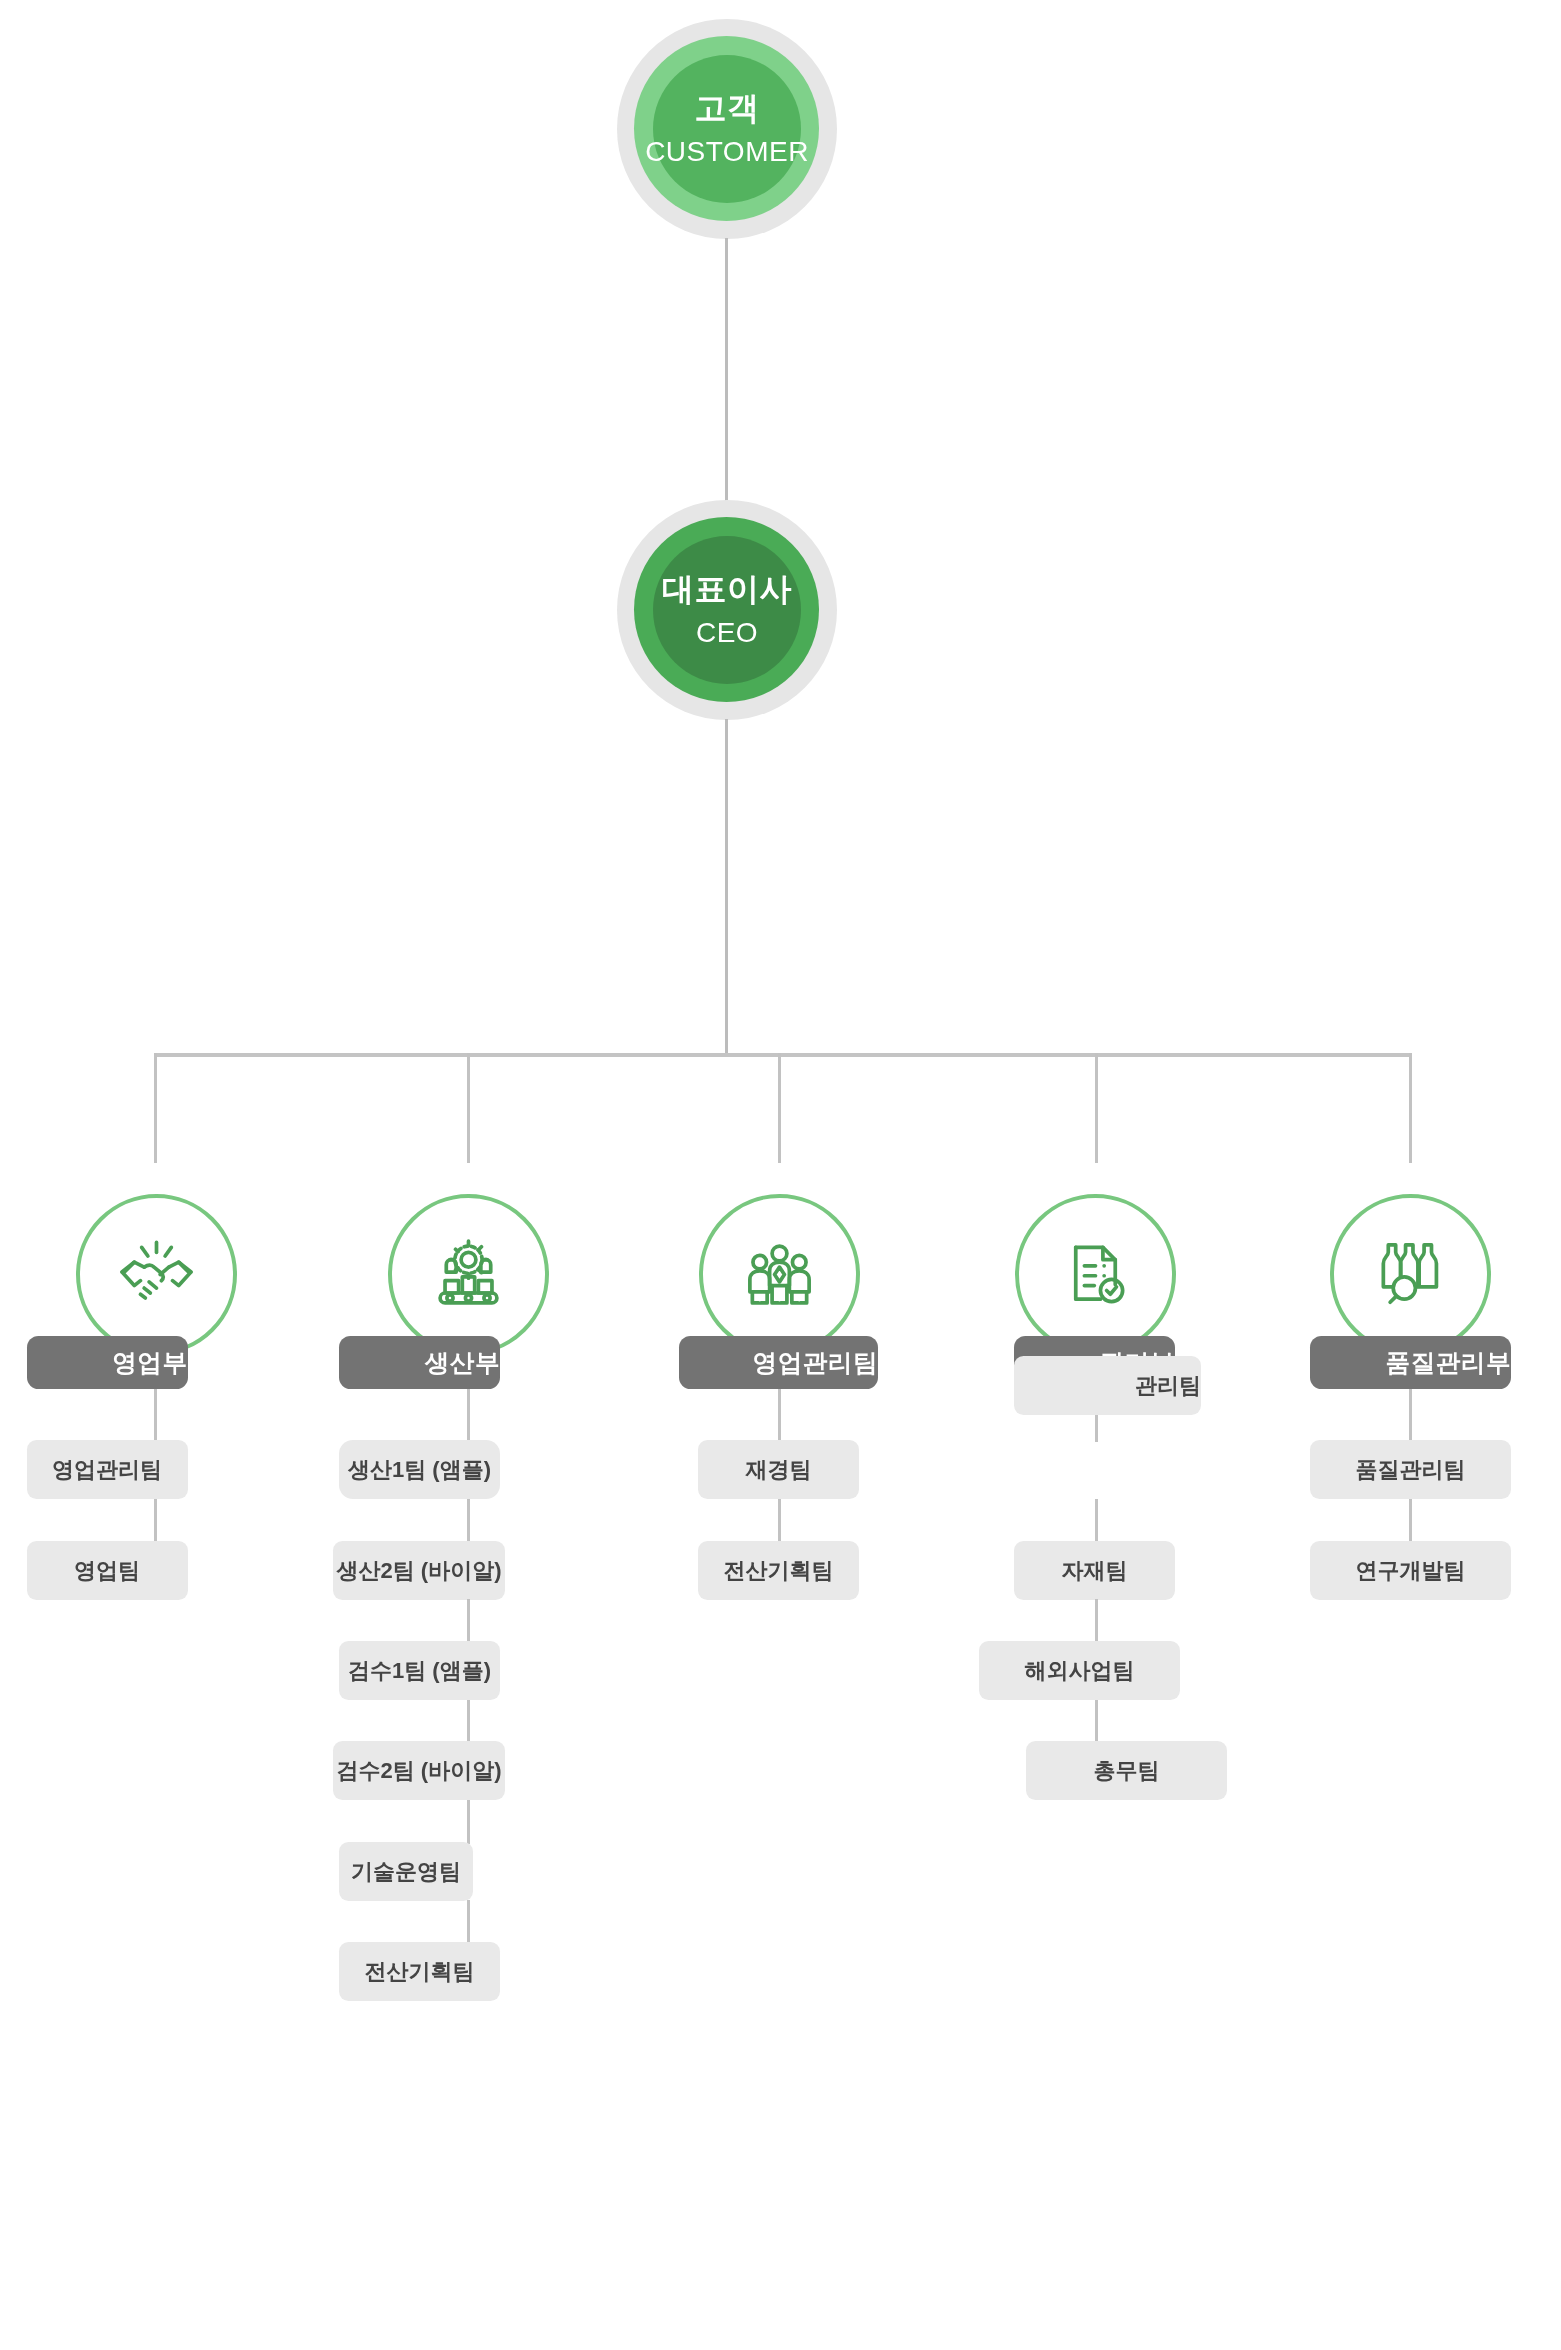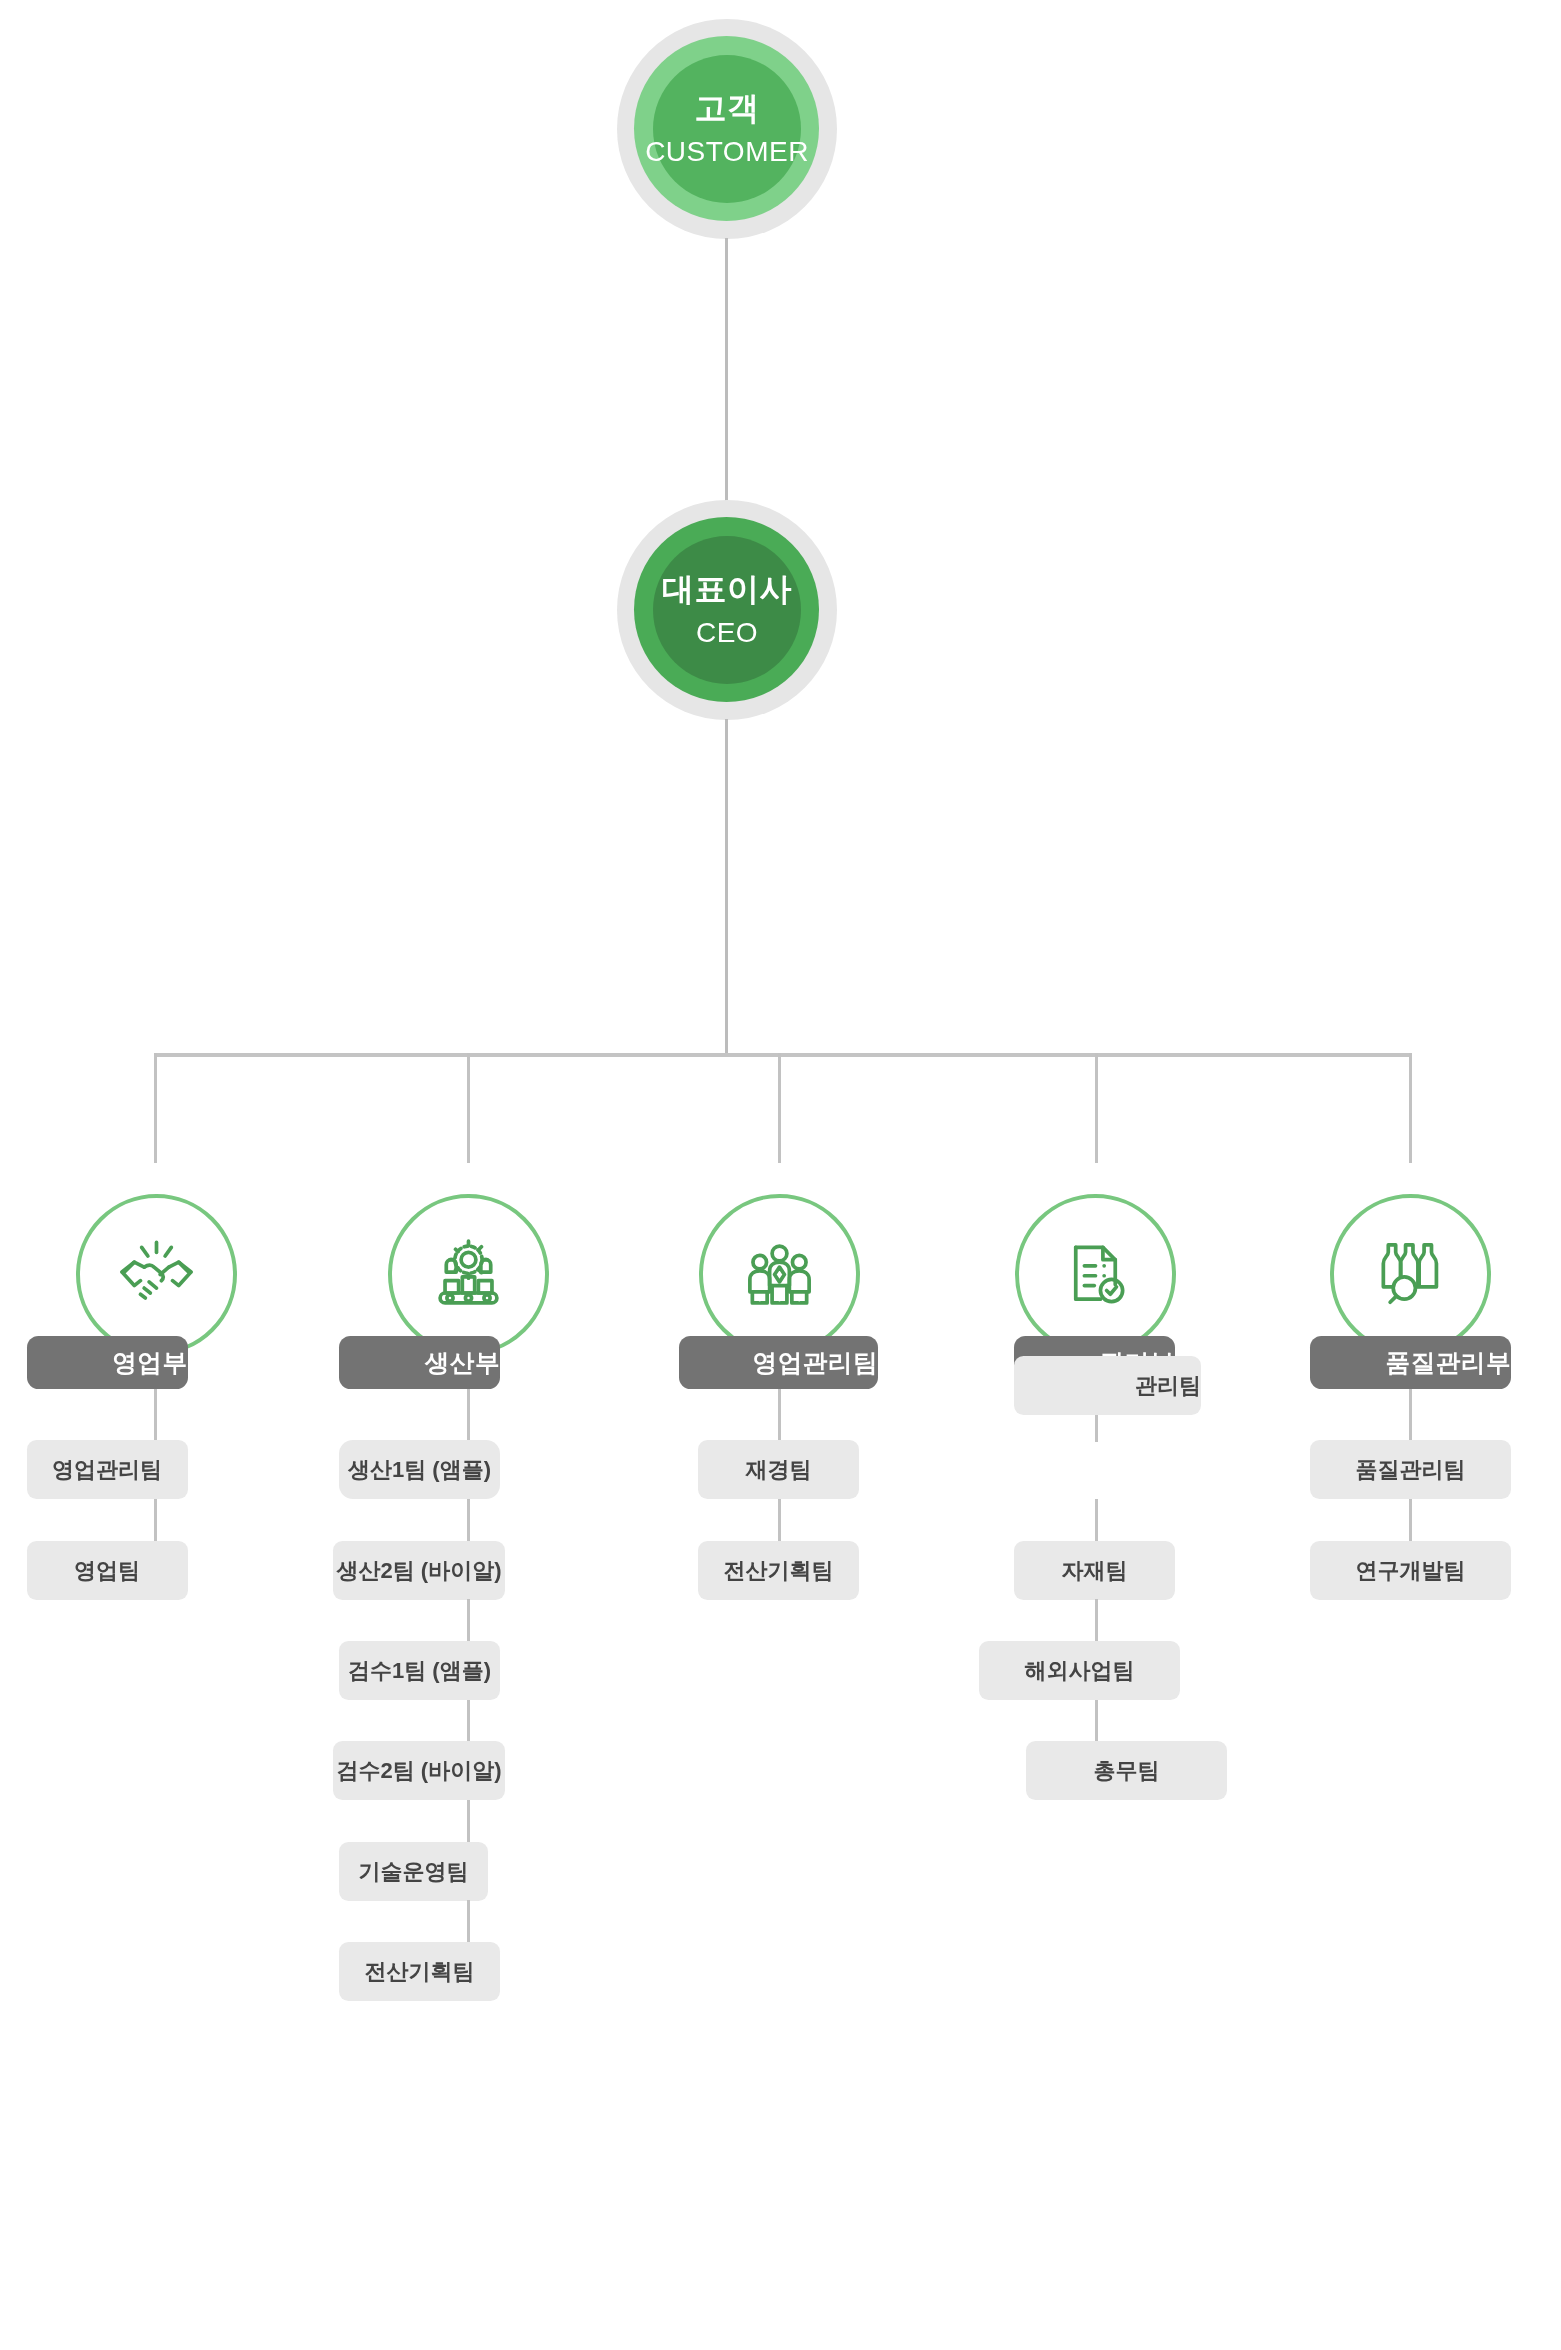--- a/index.html
+++ b/index.html
@@ -226,21 +226,21 @@
   </div>
   <div class="vline-thin" style="left:467px; top:1599px; height:44px;"></div>
   <div class="team-box" style="left:339px; top:1641px; width:161px;">
     <span>검수1팀 (앰플)</span>
   </div>
   <div class="vline-thin" style="left:467px; top:1700px; height:44px;"></div>
   <div class="team-box" style="left:333px; top:1741px; width:172px;">
     <span>검수2팀 (바이알)</span>
   </div>
   <div class="vline-thin" style="left:467px; top:1800px; height:44px;"></div>
-  <div class="team-box" style="left:339px; top:1842px; width:149px;">
+  <div class="team-box" style="left:339px; top:1842px; width:134px;">
     <span>기술운영팀</span>
   </div>
   <div class="vline-thin" style="left:467px; top:1900px; height:44px;"></div>
   <div class="team-box" style="left:339px; top:1942px; width:161px;">
     <span>전산기획팀</span>
   </div>
 
   <div class="dept-circle" style="left:699px; top:1194px;">
     <span>
       <svg width="79" height="79" viewBox="0 0 64 64" fill="none" stroke="#4a9e54" stroke-width="3" stroke-linecap="round" stroke-linejoin="round">

